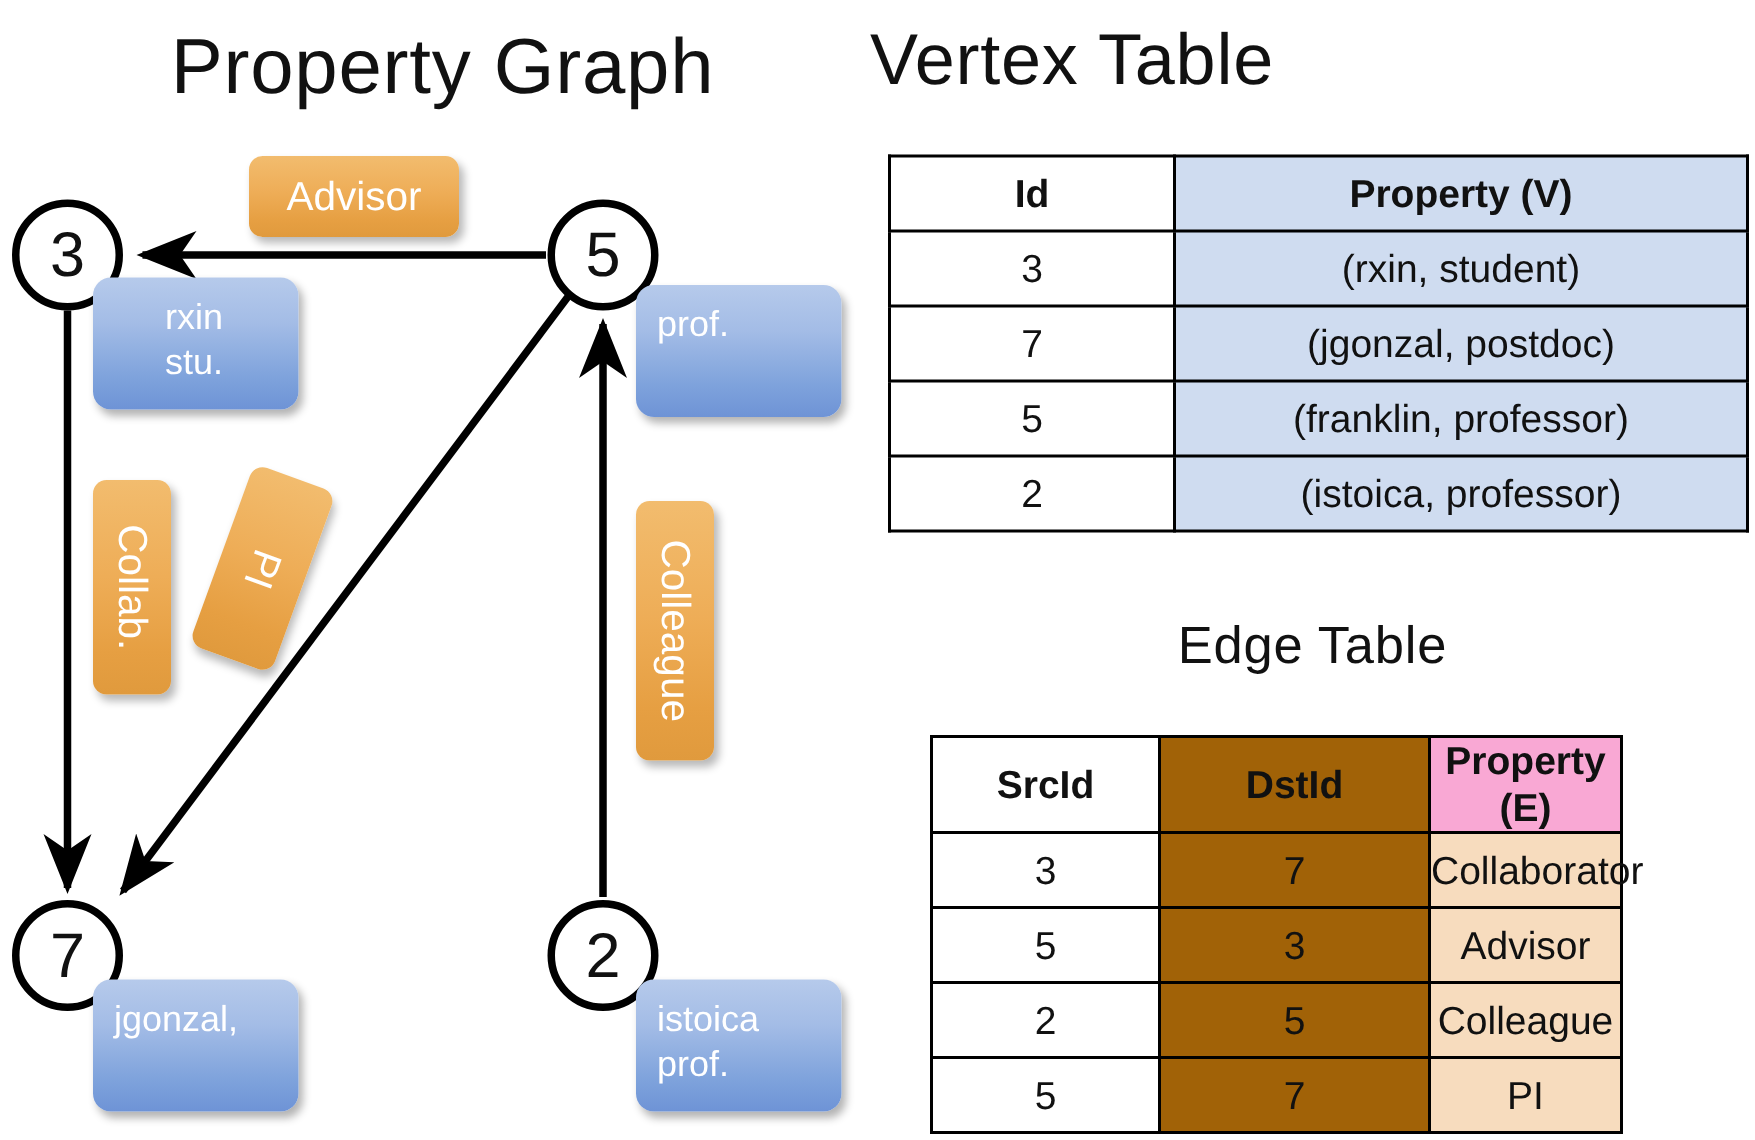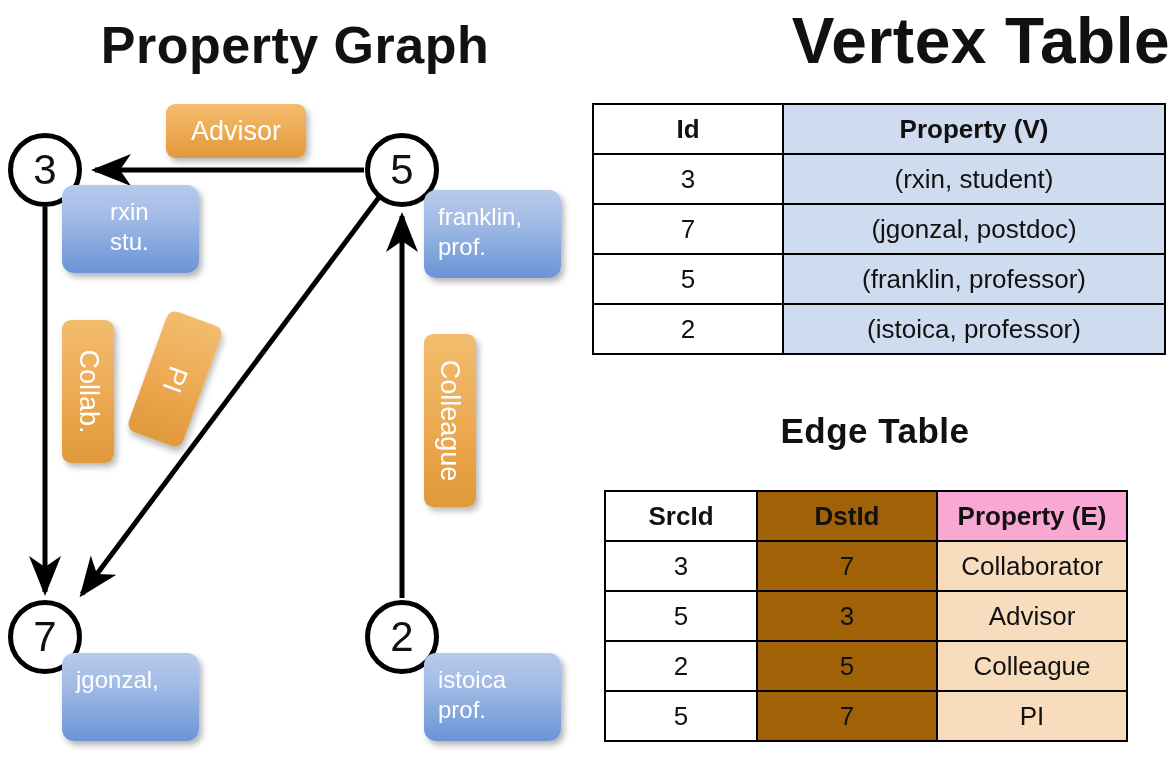--- a/index.html
+++ b/index.html
@@ -13,37 +13,37 @@
     position: relative;
     overflow: hidden;
     font-family: "Liberation Sans", sans-serif;
     color: #000;
   }
 
   
   .title {
     position: absolute;
     font-family: "Liberation Sans", sans-serif;
-    font-weight: 700;
+    font-weight: 400;
     color: #111;
     white-space: nowrap;
     letter-spacing: 0.5px;
   }
   #title-property-graph {
     left: 0; top: 14px;
     width: 590px;
     text-align: center;
     font-size: 52px;
     line-height: 62px;
   }
   #title-vertex-table {
     left: 580px; top: 10px;
     width: 590px;
-    text-align: right;
-    font-size: 64px;
+    text-align: left;
+    font-size: 48px;
     line-height: 62px;
   }
   #title-edge-table {
     left: 580px; top: 400px;
     width: 590px;
     text-align: center;
     font-size: 35px;
     line-height: 62px;
   }
 
@@ -173,22 +173,22 @@
 
   #vertex-table {
     left: 592px; top: 103px;
     width: 574px;
   }
   #vertex-table .col-id    { width: 188px; background: #ffffff; }
   #vertex-table .col-prop  { background: #cfdcf0; }
   #vertex-table th.col-prop { background: #cfdcf0; }
 
   #edge-table {
-    left: 604px; top: 490px;
-    width: 524px;
+    left: 620px; top: 490px;
+    width: 462px;
   }
   #edge-table .col-src { width: 150px; background:#ffffff; }
   #edge-table .col-dst { width: 178px; background:#a16207; }
   #edge-table .col-prop { background: #f7dcbe; }
   #edge-table th.col-prop { background: #f9a8d4; }
 </style>
 </head>
 <body>
 
 <div id="graph-panel">
@@ -222,21 +222,20 @@
   </div>
   <div class="vertex-node" id="node-2">
     <span>2</span>
   </div>
 
   <div class="prop-box" id="prop-3">
     <span class="line">rxin</span>
     <span class="line">stu.</span>
   </div>
   <div class="prop-box" id="prop-5">
-    <span class="line">franklin,</span>
     <span class="line">prof.</span>
   </div>
   <div class="prop-box" id="prop-7">
     <span class="line">jgonzal,</span>
   </div>
   <div class="prop-box" id="prop-2">
     <span class="line">istoica</span>
     <span class="line">prof.</span>
   </div>
 

